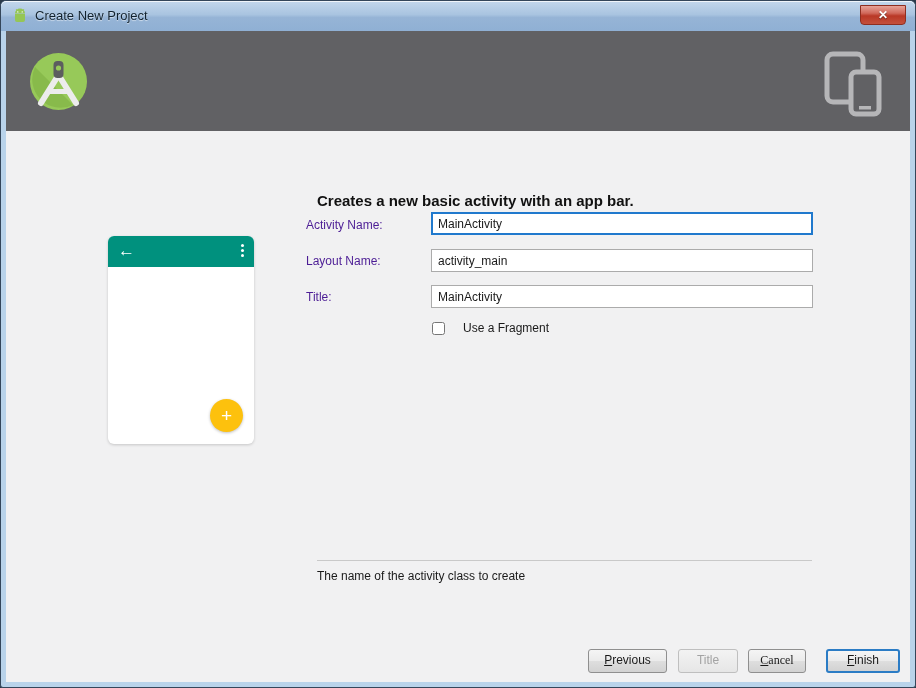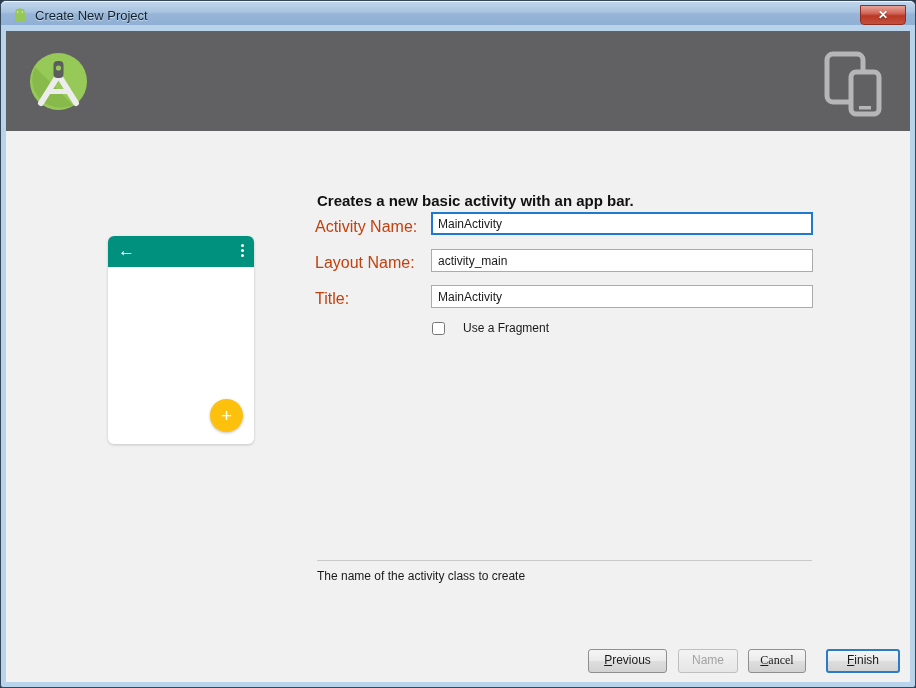--- a/index.html
+++ b/index.html
@@ -9,21 +9,21 @@
   .window {
     position:absolute; inset:0;
     background:#b9d3ea;
     border:1px solid #34465a;
     border-radius:6px 6px 3px 3px;
     overflow:hidden;
   }
 
   
   .titlebar {
-    position:absolute; top:0; left:0; right:0; height:24px;
+    position:absolute; top:0; left:0; right:0; height:30px;
     background:linear-gradient(#c3d7ec 0%, #a9c4e0 45%, #96b4d6 55%, #8fb0d4 100%);
     box-shadow: inset 0 1px 0 rgba(255,255,255,.75);
     border-radius:5px 5px 0 0;
   }
   .titlebar-title {
     position:absolute; left:34px; top:7px;
     font-size:13px; color:#11222f;
     text-shadow:0 1px 1px rgba(255,255,255,.6);
   }
   .titlebar-appicon { position:absolute; left:10px; top:7px; width:18px; height:16px; }
@@ -80,21 +80,21 @@
   .preview-overflow i { width:3px; height:3px; border-radius:50%; background:#fff; }
   .preview-fab {
     position:absolute; right:11px; bottom:12px;
     width:33px; height:33px; border-radius:50%;
     color:#fff; font-size:19px; font-weight:300;
     display:flex; align-items:center; justify-content:center;
     box-shadow:0 1px 3px rgba(0,0,0,.25);
   }
 
   
-  .field-label { position:absolute; left:309px; font-size:16px; color:#c2410c; }
+  .field-label { position:absolute; left:300px; font-size:12px; color:#4c1d95; }
   .field-input {
     position:absolute; left:425px; width:382px; height:23px;
     background:#fff; border:1px solid #abababa8; border:1px solid #ababab;
     font-family:"Liberation Sans", sans-serif; font-size:12px; color:#1a1a1a;
     padding:8px 6px; outline:none;
   }
   .field-input.focused { border:2px solid #2079cd; padding:0 5px; }
 
   .cb-row { position:absolute; left:426px; top:190px; display:flex; align-items:center; gap:18px; }
   .cb-row input { width:13px; height:13px; accent-color:#fff; margin:0; }
@@ -182,18 +182,18 @@
 
     <div class="cb-row">
       <input type="checkbox" id="cb-fragment" style="">
       <label for="cb-fragment">Use a Fragment</label>
     </div>
 
     <div class="hint-sep"></div>
     <div class="hint-text">The name of the activity class to create</div>
 
     <div class="btn" id="btn-previous"><u>P</u>revious</div>
-    <div class="btn" id="btn-next">Name</div>
+    <div class="btn" id="btn-next">Title</div>
     <div class="btn" id="btn-cancel"><u>C</u>ancel</div>
     <div class="btn" id="btn-finish"><u>F</u>inish</div>
 
   </div>
 </div>
 
 </body></html>

